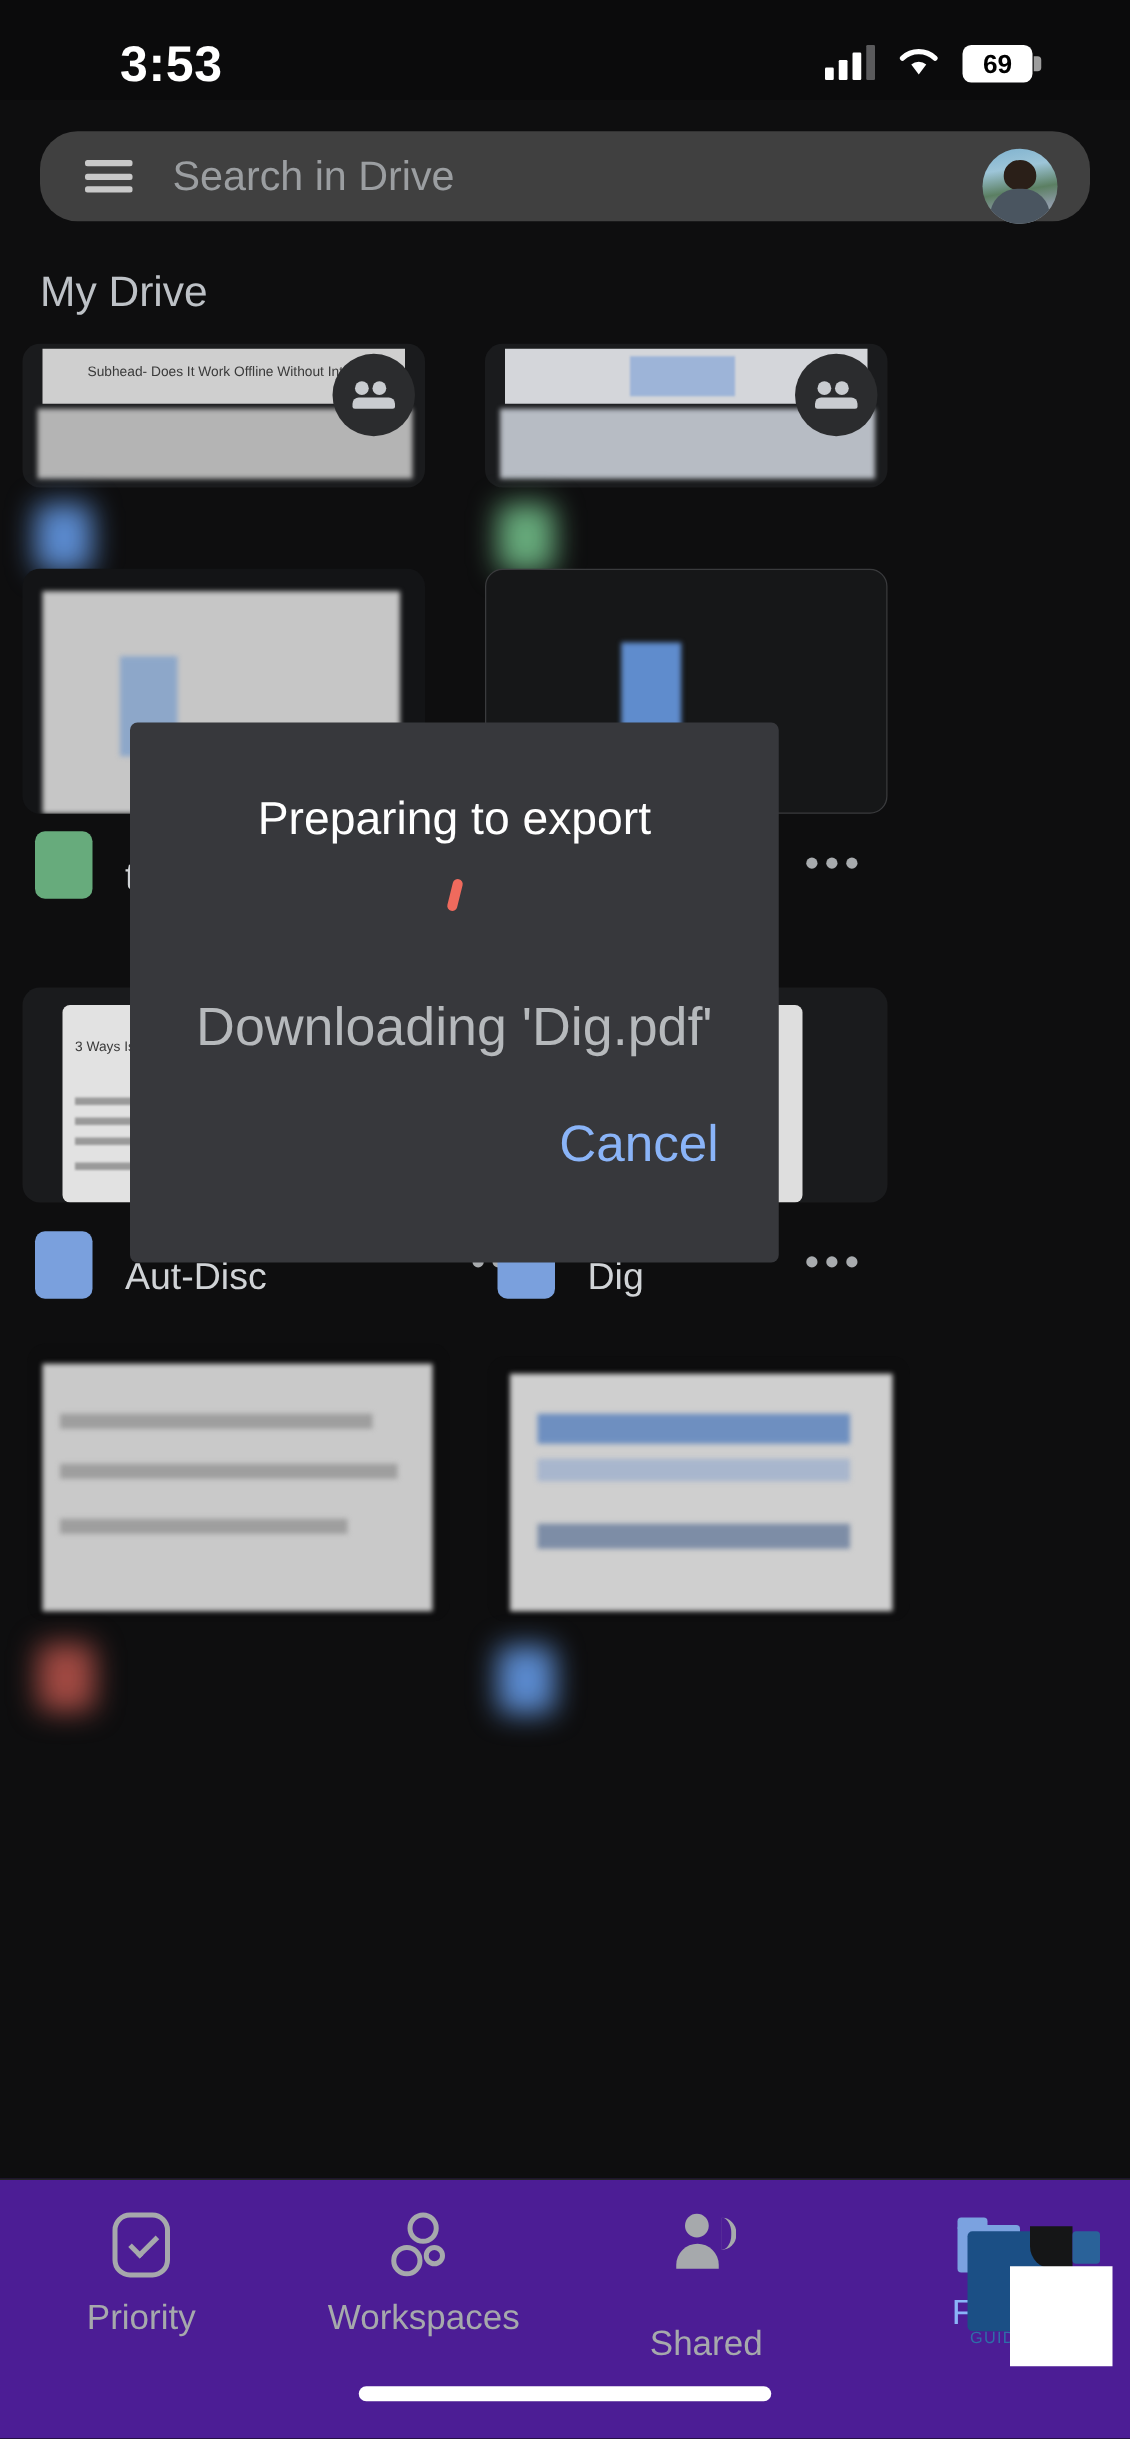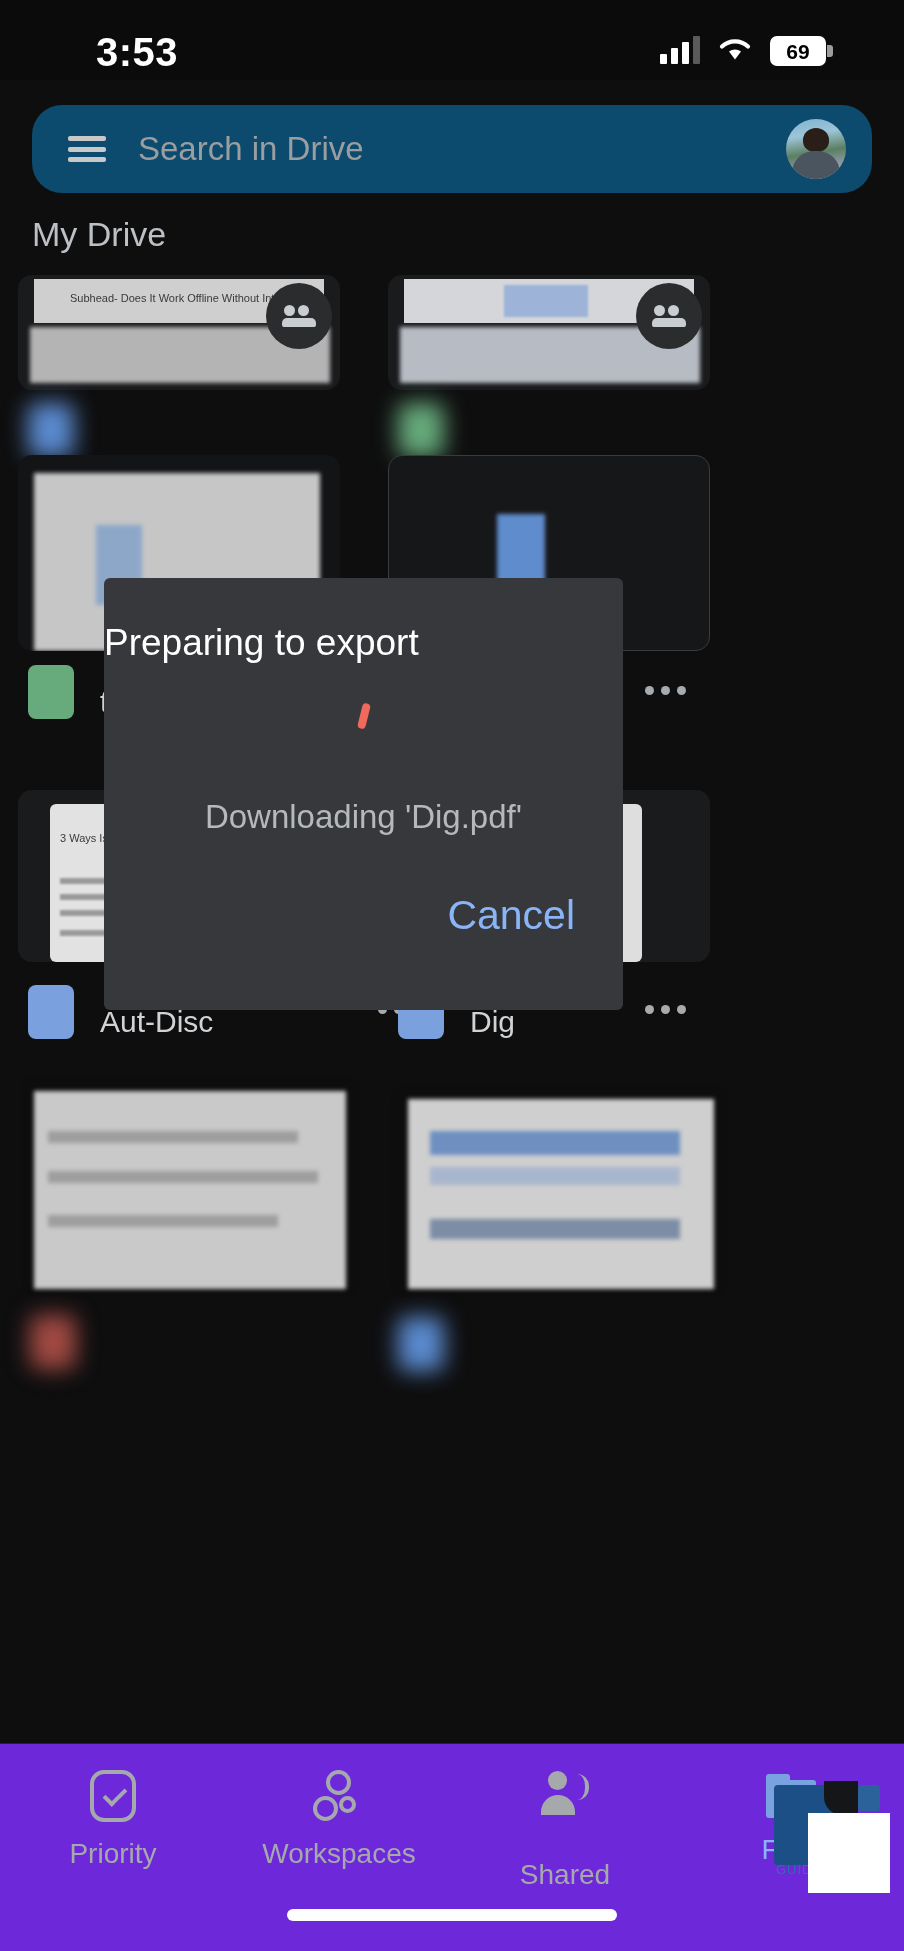--- a/index.html
+++ b/index.html
@@ -46,22 +46,22 @@
   .battery::after {
     content: ""; position: absolute; right: -7px; top: 9px;
     width: 6px; height: 12px; background: #ffffff;
     border-radius: 0 3px 3px 0; opacity: .6;
   }
   .battery span { font-size: 21px; font-weight: bold; color: #000; line-height: 1; }
 
   
   #search-bar {
     position: absolute; left: 32px; top: 105px;
-    width: 840px; height: 88px;
-    background: #0c4a6e; border-radius: 30px;
+    width: 840px; height: 72px;
+    background: #404040; border-radius: 30px;
     display: flex; align-items: center;
   }
   #hamburger-icon {
     margin-left: 36px; width: 38px; height: 26px;
     display: flex; flex-direction: column; justify-content: space-between;
   }
   #hamburger-icon i { display:block; width:100%; height:5px; background:#c9c9c9; border-radius:2px; }
   #search-placeholder {
     margin-left: 32px; font-size: 33px; color: #9b9ea1;
   }
@@ -143,53 +143,54 @@
   
   #dialog {
     position: absolute;
     left: 104px; top: 578px;
     width: 519px; height: 432px;
     background: #37383c;
     border-radius: 6px;
     z-index: 40;
   }
   #dialog-title {
-    position: absolute; top: 44px; left: 0; width: 100%;
+    position: absolute; top: 56px; left: 0; width: 100%;
+    text-align: center;
     font-size: 37px; color: #ffffff;
   }
   #spinner {
     position: absolute; top: 122px; left: 50%;
     transform: translateX(-50%);
     width: 34px; height: 34px;
   }
   #spinner i {
     position: absolute; left: 13px; top: 3px;
     display: block; width: 8px; height: 26px;
     border-radius: 5px;
     background: #ef6a5d;
     transform: rotate(14deg);
   }
   #dialog-message {
     position: absolute; top: 220px; left: 0; width: 100%;
     text-align: center;
-    font-size: 33px; color: #b6b9bc;
+    font-size: 43px; color: #b6b9bc;
   }
   #cancel-button {
     position: absolute; right: 38px; bottom: 63px;
     font-size: 41px; color: #8ab4f8;
     background: none; border: none;
     font-family: Liberation Sans, sans-serif;
     cursor: pointer; padding: 8px 10px;
   }
 
   
   #bottom-nav {
     position: absolute; left: 0; bottom: 0;
     width: 904px; height: 208px;
-    background: #6d28d9;
+    background: #4c1d95;
     border-top: 1px solid #242527;
   }
   .nav-item {
     position: absolute; top: 26px;
     width: 226px;
     display: flex; flex-direction: column; align-items: center; gap: 16px;
   }
   .nav-label { font-size: 28px; color: #a6a9ac; }
   .nav-item.active .nav-label { color: #8ab4f8; }
   .nav-icon { width: 52px; height: 52px; position: relative; }

